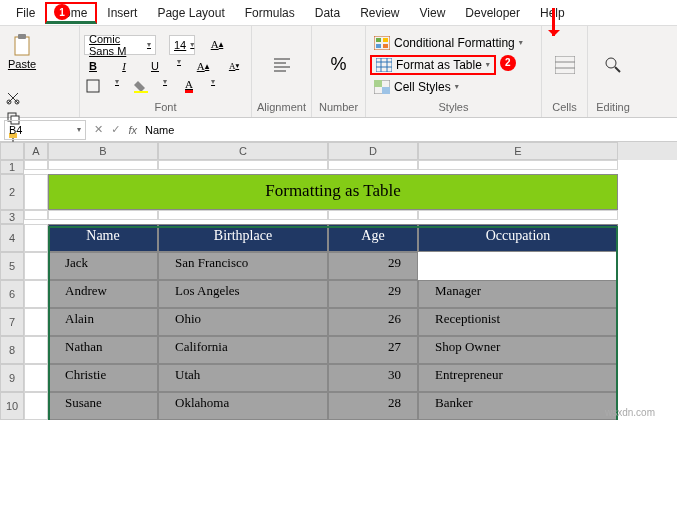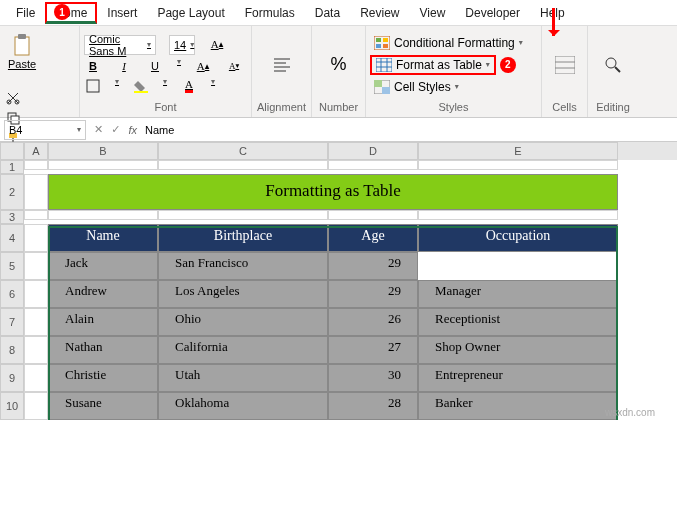--- a/index.html
+++ b/index.html
@@ -192,21 +192,21 @@
                 <rect x="0" y="0" width="16" height="14" fill="none" stroke="#c55a11"></rect>
                 <rect x="2" y="2" width="5" height="4" fill="#70ad47"></rect>
                 <rect x="9" y="2" width="5" height="4" fill="#ffc000"></rect>
                 <rect x="2" y="8" width="5" height="4" fill="#5b9bd5"></rect>
                 <rect x="9" y="8" width="5" height="4" fill="#ed7d31"></rect>
               </svg>
             </span>
         <span>Conditional Formatting</span>
             <span class="caret">▾</span>
       </div>
-      <div style="display:flex;align-items:center">
+      <div style="display:flex;">
         <div class="styles-btn highlighted">
           <span class="icon">
                 <svg width="16" height="14">
                   <rect x="0" y="0" width="16" height="14" fill="none" stroke="#2e75b6"></rect>
                   <line x1="0" y1="4" x2="16" y2="4" stroke="#2e75b6"></line>
                   <line x1="0" y1="9" x2="16" y2="9" stroke="#2e75b6"></line>
                   <line x1="5" y1="0" x2="5" y2="14" stroke="#2e75b6"></line>
                   <line x1="11" y1="0" x2="11" y2="14" stroke="#2e75b6"></line>
                 </svg>
               </span>

